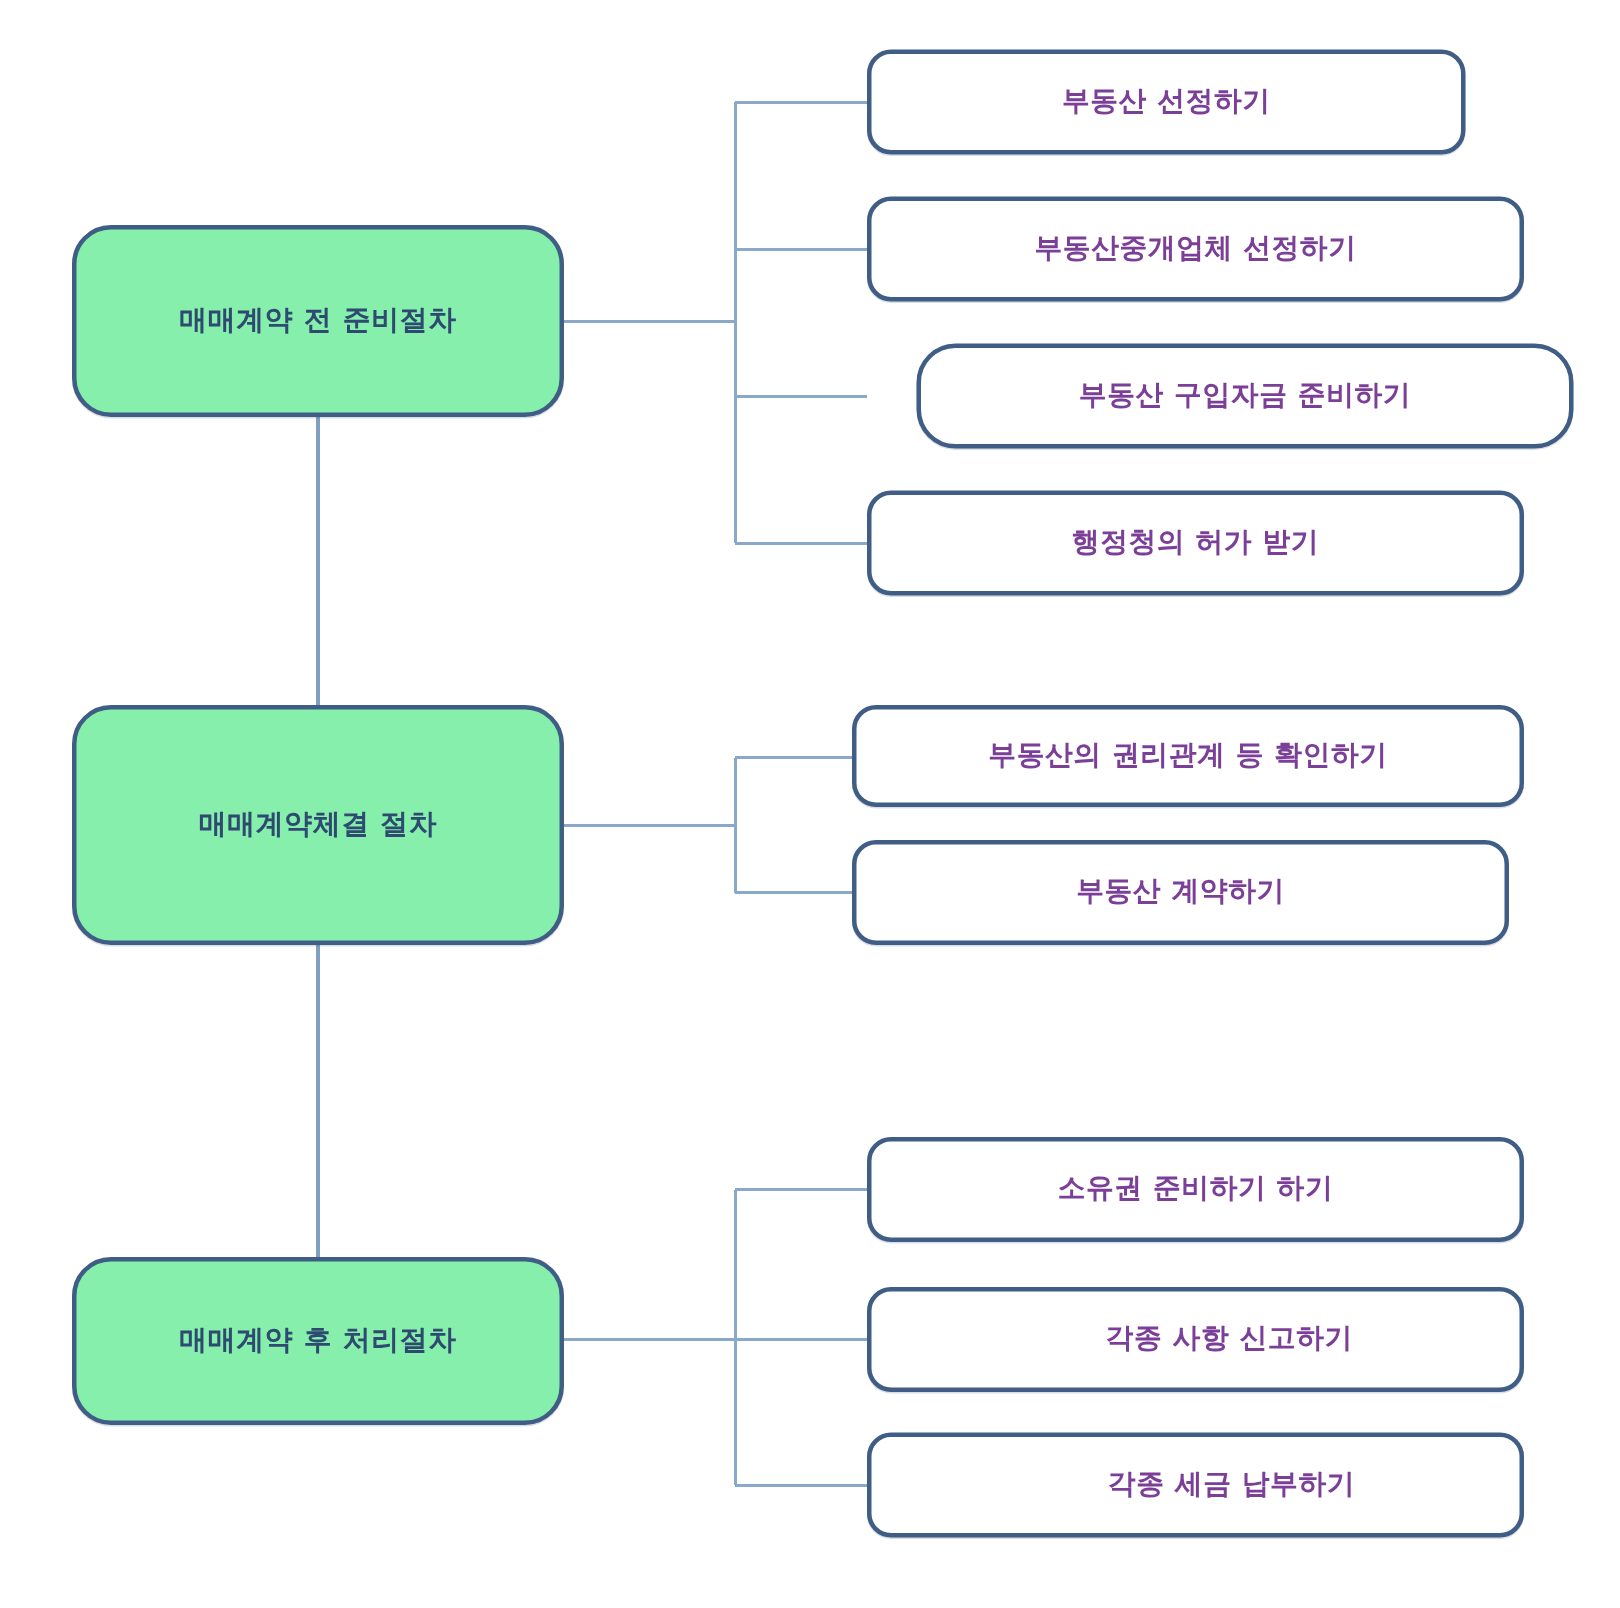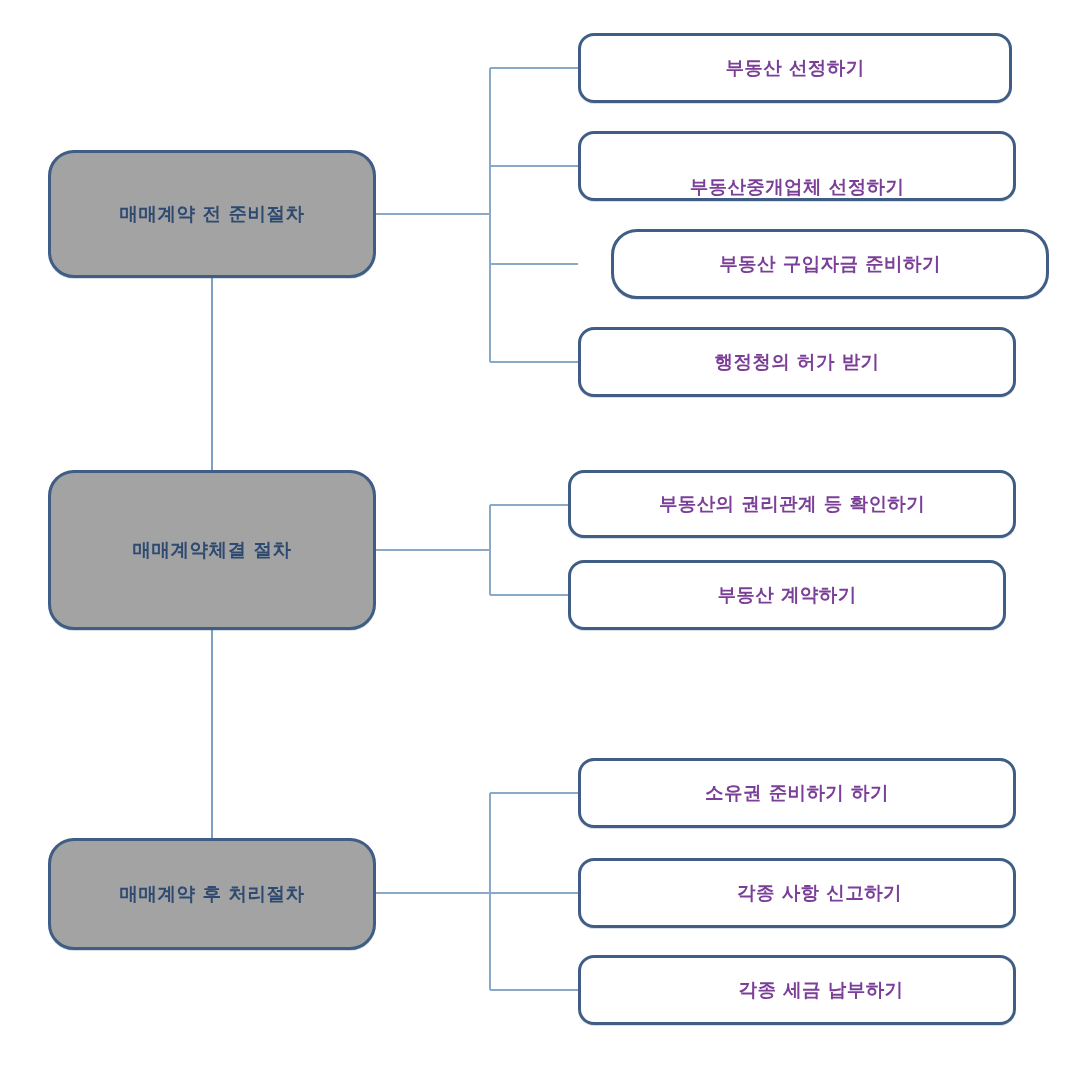--- a/index.html
+++ b/index.html
@@ -46,21 +46,21 @@
     box-sizing: border-box;
     display: flex;
     align-items: center;
     justify-content: center;
     text-align: center;
     border-style: solid;
     line-height: 1.25;
     -webkit-font-smoothing: antialiased;
   }
   .node-stage {
-    background: #a3a3a3;
+    background: #86efac;
     border-color: #3f5d85;
     border-width: 3.5px;
     border-radius: 26px;
     color: #2e4a70;
     font-size: 18.5px;
     font-weight: bold;
     letter-spacing: 0.5px;
     box-shadow: 0 1px 0 rgba(40,70,110,0.18);
   }
   .node-task {
@@ -114,25 +114,25 @@
   </div>
 
   <div class="node node-stage" style="left:48px; top:470px; width:328px; height:160px;">
     <span class="node-label">매매계약체결 절차</span>
   </div>
 
   <div class="node node-stage" style="left:48px; top:838px; width:328px; height:112px;">
     <span class="node-label">매매계약 후 처리절차</span>
   </div>
 
-  <div class="node node-task" style="left:578px; top:33px; width:434px; height:70px;">
+  <div class="node node-task" style="left:578px; top:33px; width:399px; height:70px;">
     <span class="node-label">부동산 선정하기</span>
   </div>
 
-  <div class="node node-task" style="left:578px; top:131px; width:438px; height:70px;align-items:flex-end;">
+  <div class="node node-task" style="left:578px; top:131px; width:438px; height:70px;">
     <span class="node-label">부동산중개업체 선정하기</span>
   </div>
 
   <div class="node node-task" style="left:611px; top:229px; width:438px; height:70px;border-radius:26px;">
     <span class="node-label">부동산 구입자금 준비하기</span>
   </div>
 
   <div class="node node-task" style="left:578px; top:327px; width:438px; height:70px;">
     <span class="node-label">행정청의 허가 받기</span>
   </div>

